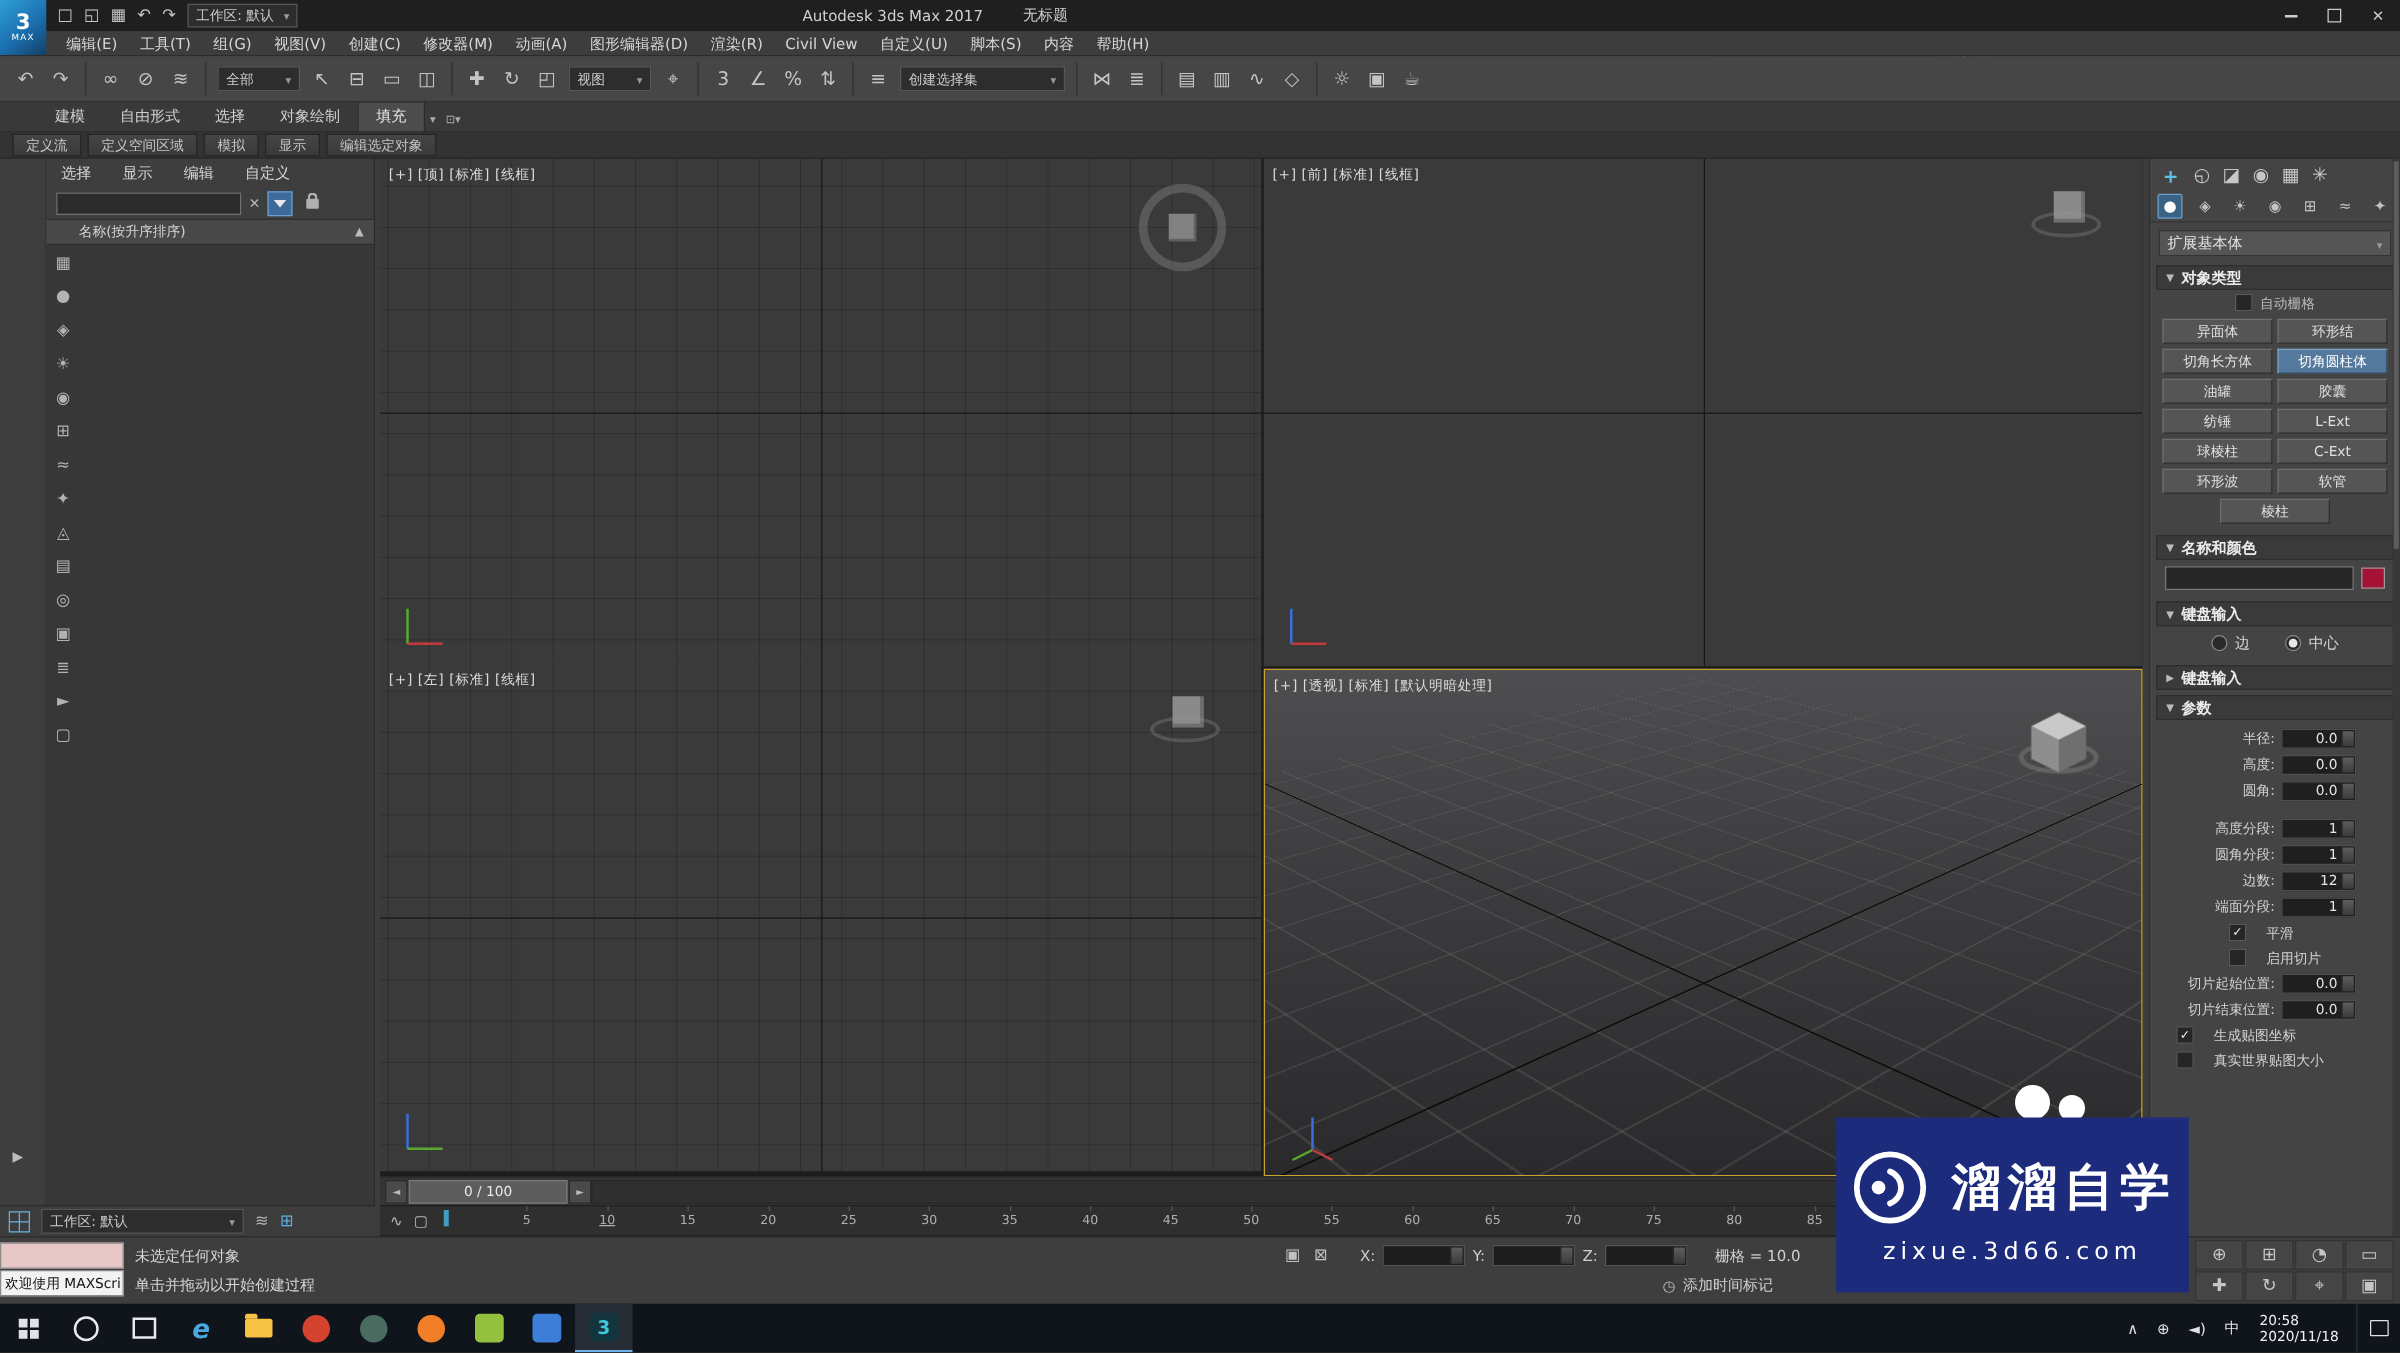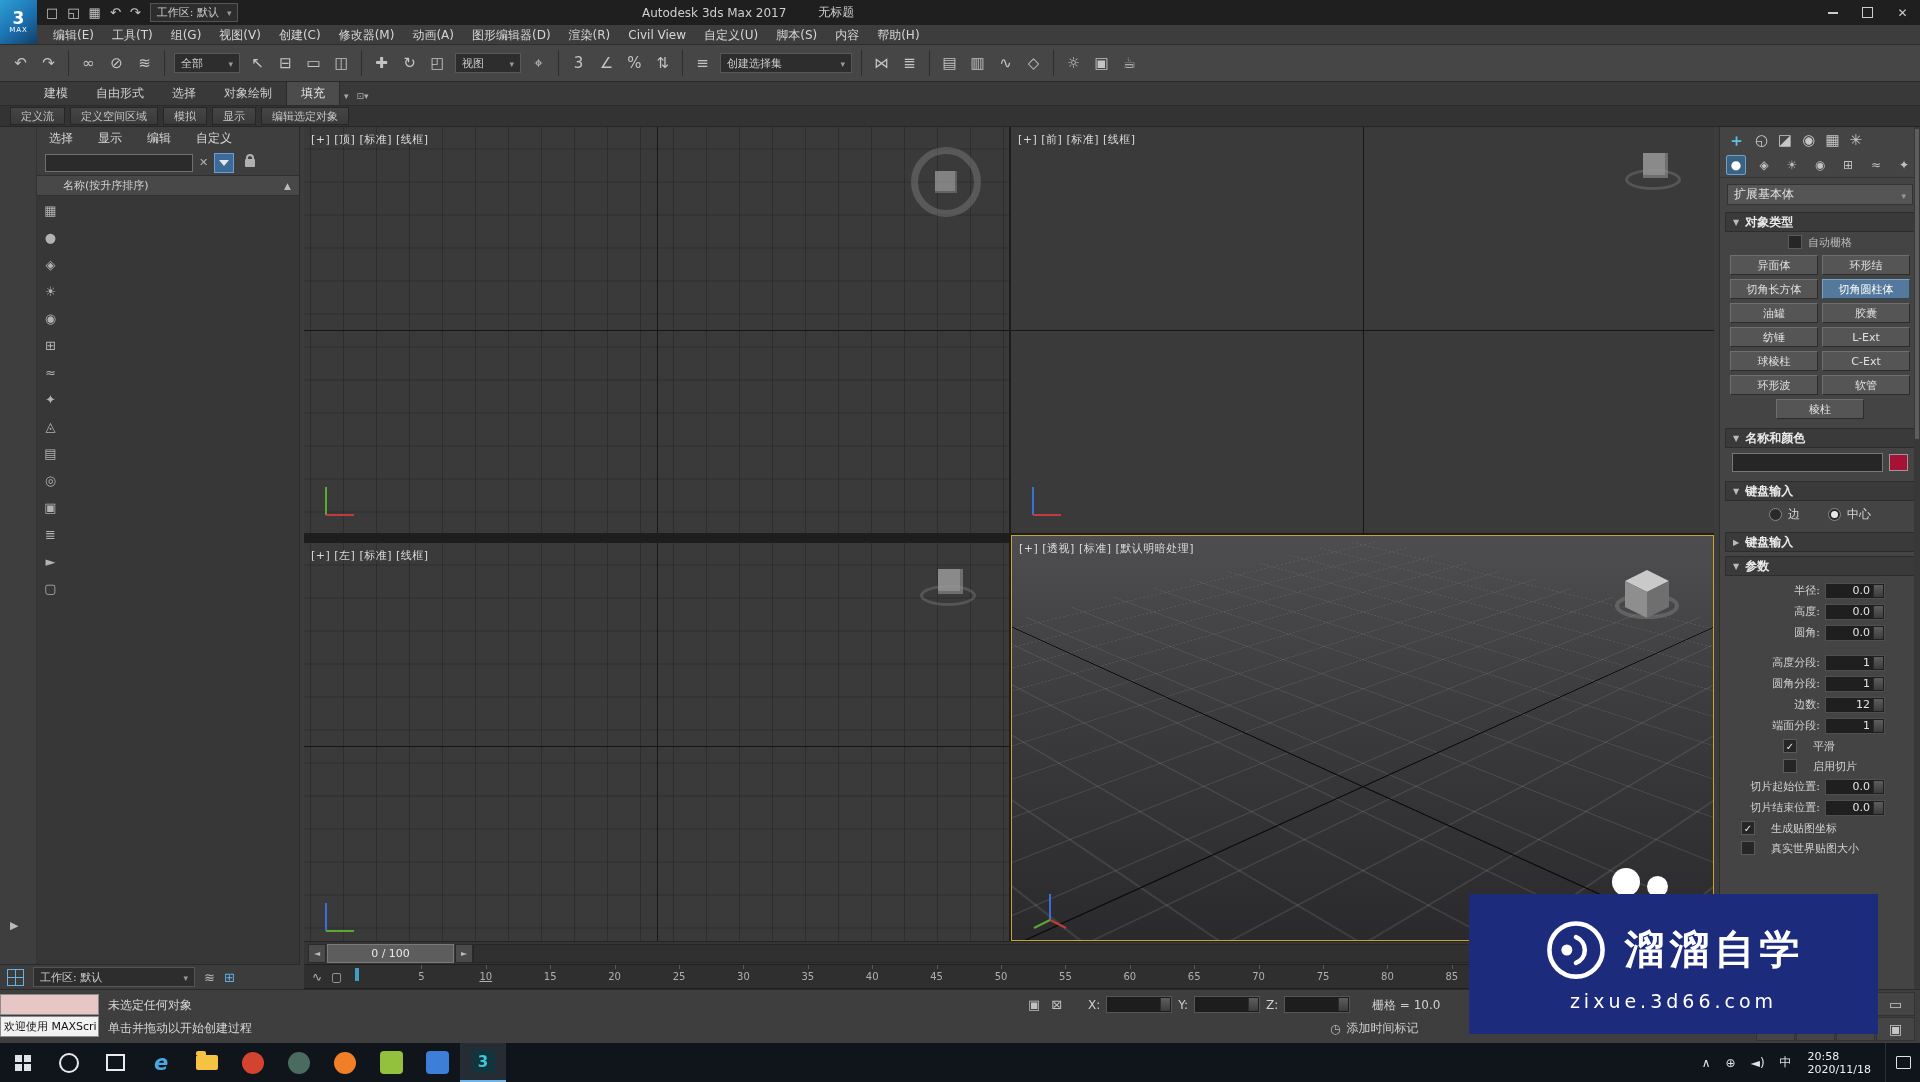--- a/index.html
+++ b/index.html
@@ -91,21 +91,21 @@
   .ws-dd{width:148px;height:18px;background:#2d2d2d;border:1px solid #555;display:flex;align-items:center;
          justify-content:space-between;padding:0 6px;font-size:11px;color:#ccc;}
   .ws-icon{color:#b8b8b8;font-size:13px;}
   .ws-icon.blue{color:#5fb0e0;}
 
   
   #viewports{left:304px;top:127px;width:1410px;height:814px;background:#1d1d1d;}
   .vp{position:absolute;background:#3a3a3a;overflow:hidden;}
   #vp-top{left:0;top:0;width:705px;height:406px;}
   #vp-front{left:707px;top:0;width:703px;height:406px;}
-  #vp-left{left:0;top:416px;width:705px;height:406px;}
+  #vp-left{left:0;top:404px;width:705px;height:406px;}
   #vp-persp{left:707px;top:408px;width:703px;height:406px;border:1px solid #c9a42e;box-sizing:border-box;
             background:linear-gradient(180deg,#4e4e50 0%,#3b3b3d 45%,#2a2a2c 100%);}
   .vp-grid{position:absolute;inset:0;
      background-image:linear-gradient(rgba(0,0,0,.20) 1px,transparent 1px),linear-gradient(90deg,rgba(0,0,0,.20) 1px,transparent 1px);
      background-size:33px 33px;background-position:center center;}
   .vp-axis-v{position:absolute;left:50%;top:0;bottom:0;width:1px;background:#161616;}
   .vp-axis-h{position:absolute;top:50%;left:0;right:0;height:1px;background:#161616;}
   .vp-label{position:absolute;left:7px;top:5px;font-size:11px;color:#dadada;z-index:6;letter-spacing:.5px;white-space:nowrap;}
   .vc-ring{position:absolute;right:28px;top:20px;width:56px;height:56px;border:7px solid rgba(155,155,155,.33);border-radius:50%;}
   .vc-ring::after{content:"";position:absolute;left:50%;top:50%;width:22px;height:22px;margin:-11px 0 0 -11px;
@@ -226,21 +226,21 @@
   #tb-tray-icons{display:flex;align-items:center;gap:15px;color:#dfe3e8;font-size:12px;}
   .tray-icon{white-space:nowrap;}
   .tray-clock{text-align:left;font-size:11px;line-height:13px;color:#eef1f4;margin:0 14px 0 16px;}
   .tray-notif{width:34px;height:100%;display:flex;align-items:center;justify-content:center;border-left:1px solid #2a3038;}
   .notif-glyph{width:13px;height:11px;border:1px solid #dfe3e8;border-radius:1px;}
 
   
   .wm-dot{position:absolute;border-radius:50%;background:#fff;z-index:49;}
   #wm-dot1{left:1612px;top:868px;width:28px;height:28px;}
   #wm-dot2{left:1647px;top:876px;width:21px;height:21px;}
-  #wm-box{position:absolute;left:1469px;top:894px;width:409px;height:140px;background:#1d2b7c;z-index:50;
+  #wm-box{position:absolute;left:1469px;top:894px;width:282px;height:140px;background:#1d2b7c;z-index:50;
           display:flex;flex-direction:column;align-items:center;justify-content:center;gap:7px;}
   .wm-row{display:flex;align-items:center;gap:16px;}
   .wm-brand{color:#fff;font-size:40px;font-weight:bold;letter-spacing:5px;white-space:nowrap;}
   .wm-url{color:#fff;font-size:19px;letter-spacing:4px;white-space:nowrap;}
 </style>
 </head>
 <body>
 
 <div id="root">
 

